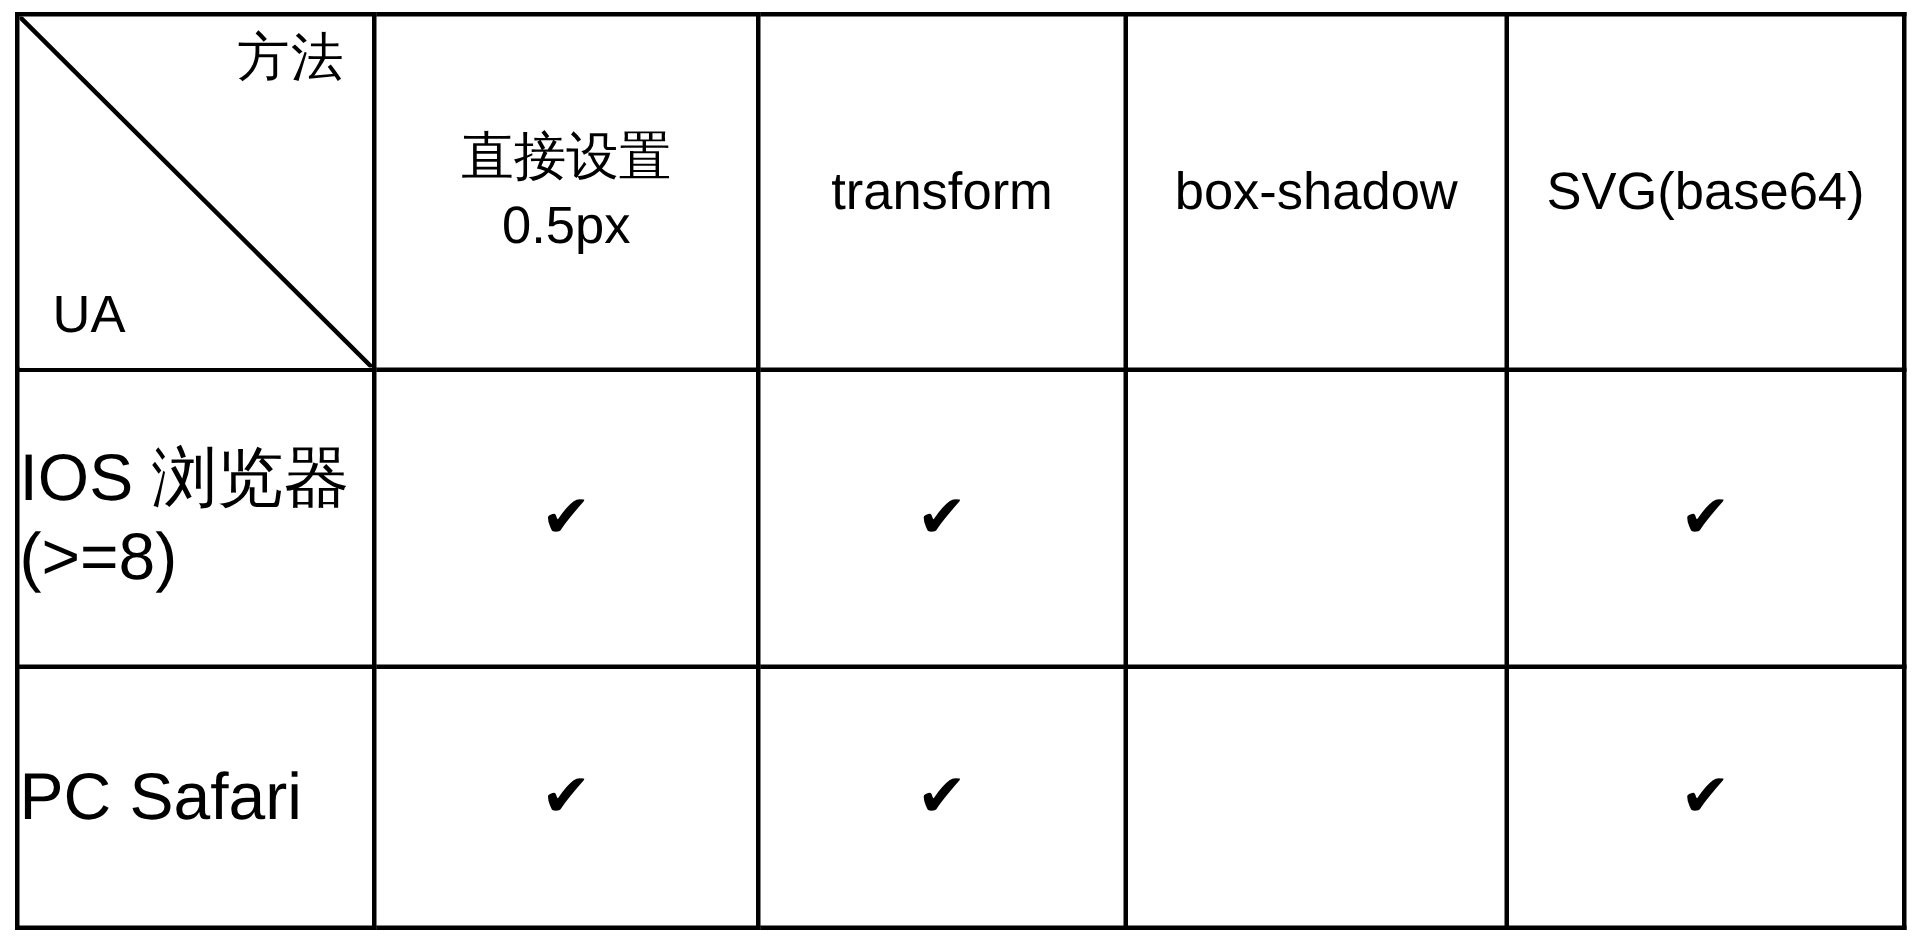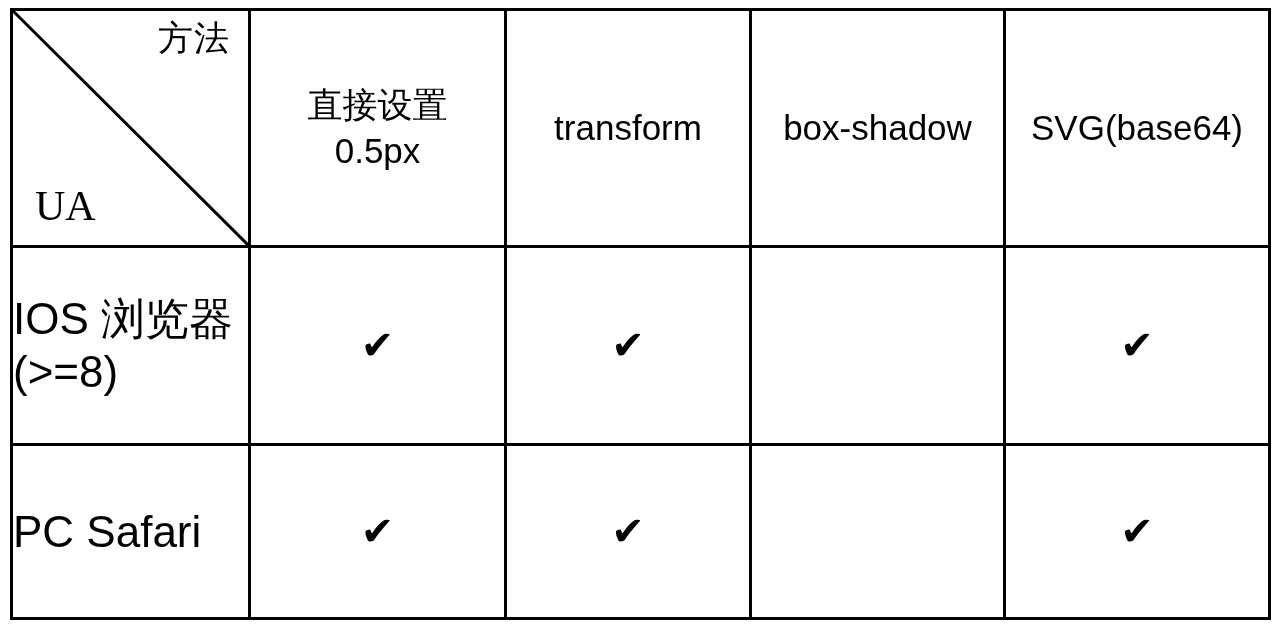--- a/index.html
+++ b/index.html
@@ -47,42 +47,41 @@
   
   td.corner-cell {
     position: relative;
     height: 129px;
     padding: 0;
   }
   .corner-inner {
     position: relative;
     width: 100%;
     height: 100%;
-    font-family: Liberation Serif, serif;
   }
   .corner-diagonal {
     position: absolute;
     left: 0; top: 0;
     width: 100%; height: 100%;
     display: block;
   }
   .corner-method {
     position: absolute;
     right: 18px;
     top: 6px;
     font-size: 35px;
     line-height: 1.25;
     letter-spacing: 1px;
     white-space: nowrap;
   }
   .corner-ua {
     position: absolute;
     left: 22px;
     bottom: 14px;
-    font-size: 42px;
+    font-size: 35px;
     line-height: 1.2;
     white-space: nowrap;
   }
 
   
   td.method-head {
     text-align: center;
     font-size: 35px;
     line-height: 1.3;
     height: 129px;

